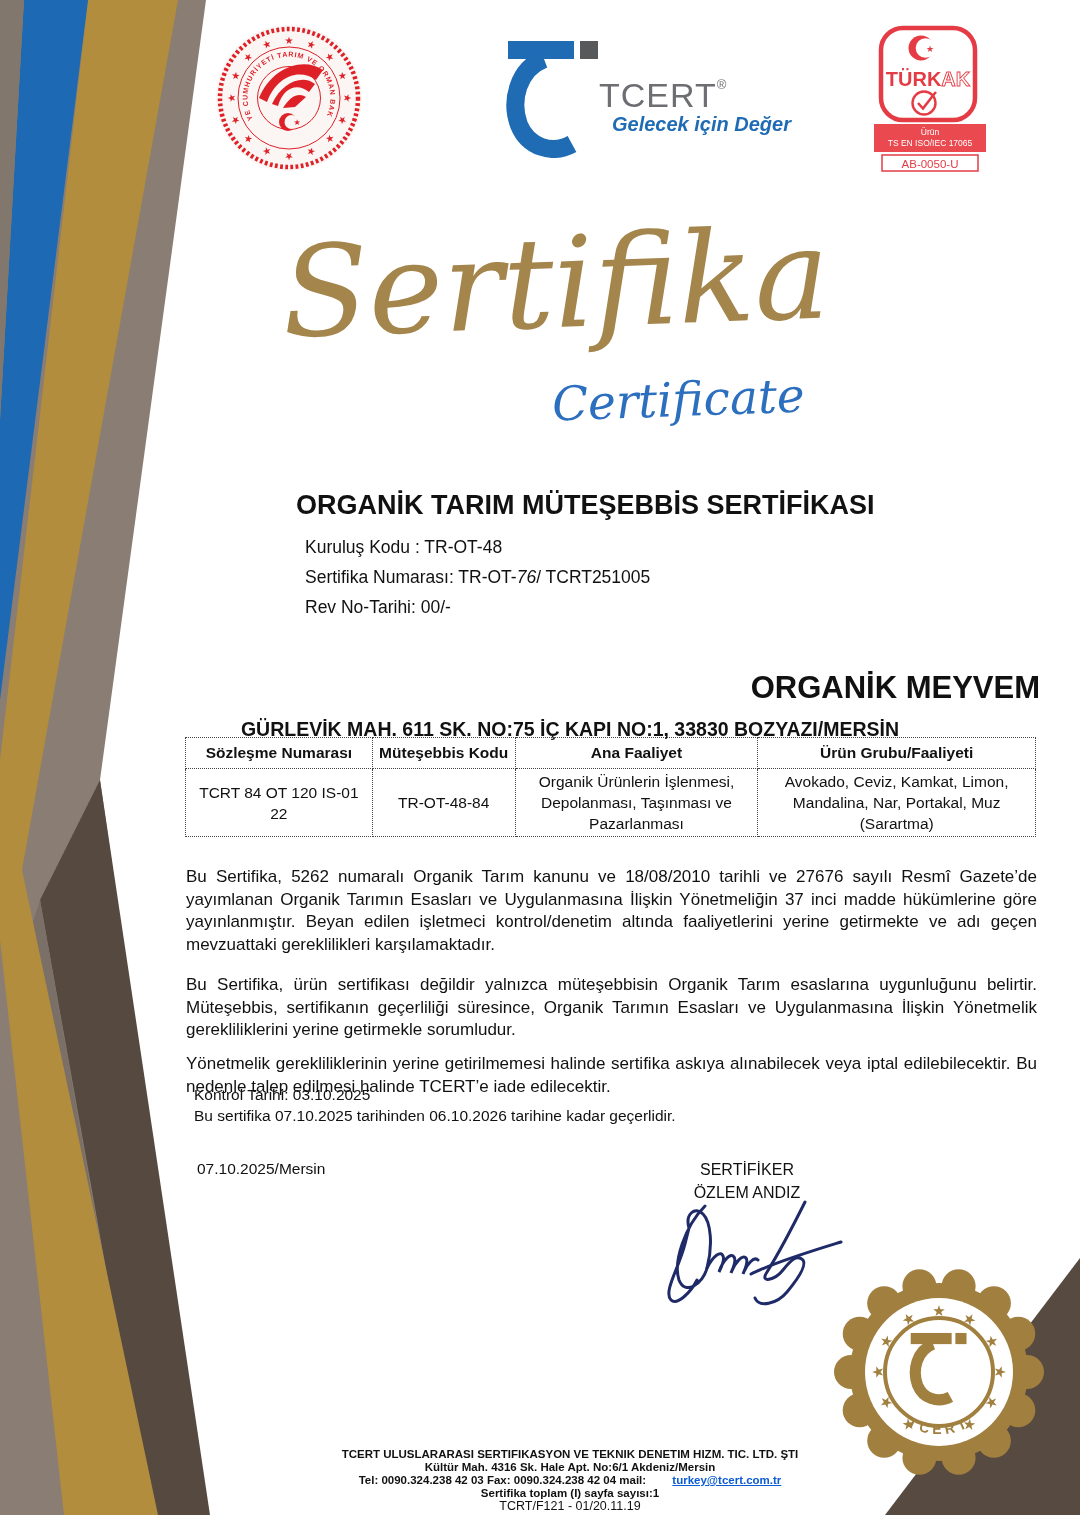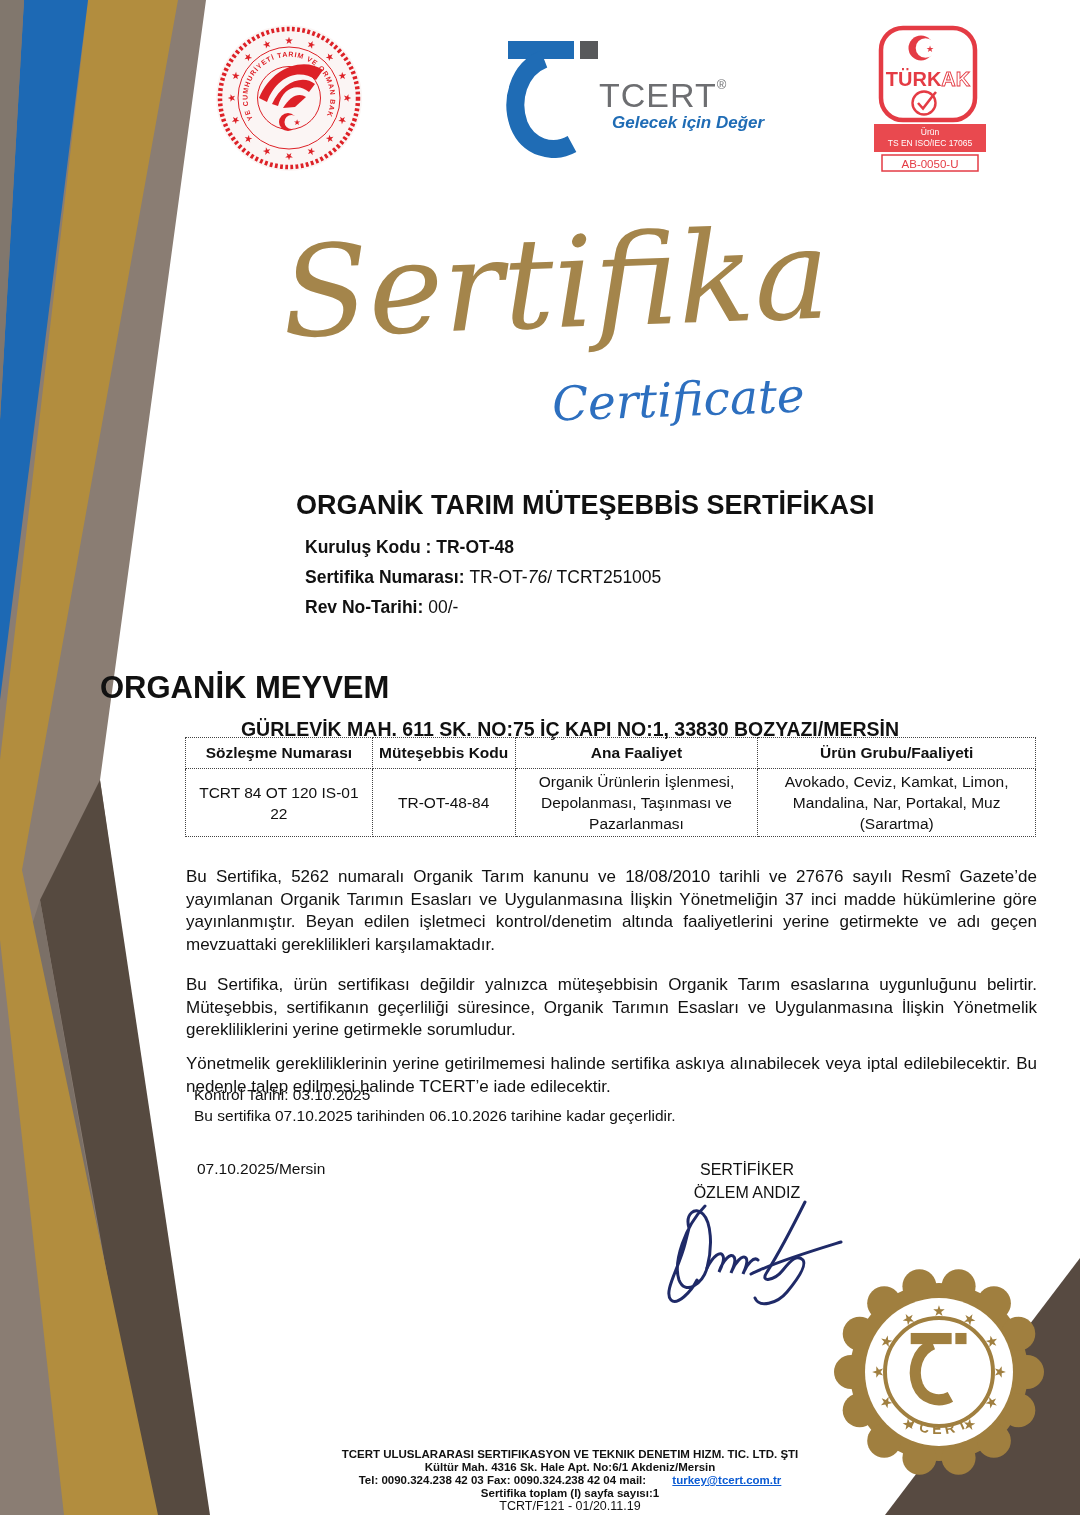--- a/index.html
+++ b/index.html
@@ -4,35 +4,35 @@
 <style>
   html,body{margin:0;padding:0;background:#ffffff;}
   #page{position:relative;width:1080px;height:1515px;overflow:hidden;background:#ffffff;
         font-family:"Liberation Sans",sans-serif;color:#111;}
   .abs{position:absolute;}
   svg text{font-family:"Liberation Sans",sans-serif;}
 
   
   #tcert-wordmark{left:599px;top:76px;font-size:34px;color:#6d6e71;letter-spacing:1px;}
   #tcert-wordmark sup{font-size:13px;vertical-align:18px;}
-  #tcert-tagline{left:612px;top:113px;font-size:17px;font-style:italic;font-weight:bold;color:#1f6cb5;}
+  #tcert-tagline{left:612px;top:113px;font-size:20px;font-style:italic;font-weight:bold;color:#1f6cb5;}
 
   
   #script-title{left:282px;top:208px;font-size:126px;font-style:italic;
      font-family:"DejaVu Serif",serif;color:#a4854b;transform:rotate(-2deg);line-height:1.2;}
   #script-sub{left:552px;top:372px;font-size:47px;font-style:italic;
      font-family:"DejaVu Serif",serif;color:#2d6fbf;transform:rotate(-2deg);}
 
   
   #cert-title{left:296px;top:490px;font-size:27px;font-weight:bold;letter-spacing:0;}
   #cert-meta{left:305px;top:532px;font-size:17.5px;line-height:30px;}
-  .b{font-weight:bold;}
+  .b{font-weight:normal;}
   .it{font-style:italic;}
 
-  #company-name{left:100px;top:670px;width:940px;text-align:left;font-size:31px;font-weight:bold;}
+  #company-name{left:100px;top:670px;width:940px;text-align:right;font-size:31px;font-weight:bold;}
   #company-address{left:100px;top:718px;width:940px;text-align:center;font-size:19.5px;font-weight:bold;}
 
   
   #cert-table{left:185px;top:737px;width:851px;border-collapse:collapse;font-size:15.5px;}
   #cert-table th,#cert-table td{border:1.5px dotted #444;text-align:center;padding:2px 4px;}
   #cert-table th{font-weight:bold;height:26px;}
   #cert-table td{height:62px;line-height:21px;}
 
   .para{left:186px;width:851px;font-size:17px;line-height:22.5px;text-align:justify;}
   #p1{top:866px;} #p2{top:946px;margin-top:28px;} #p3{top:1053px;}

